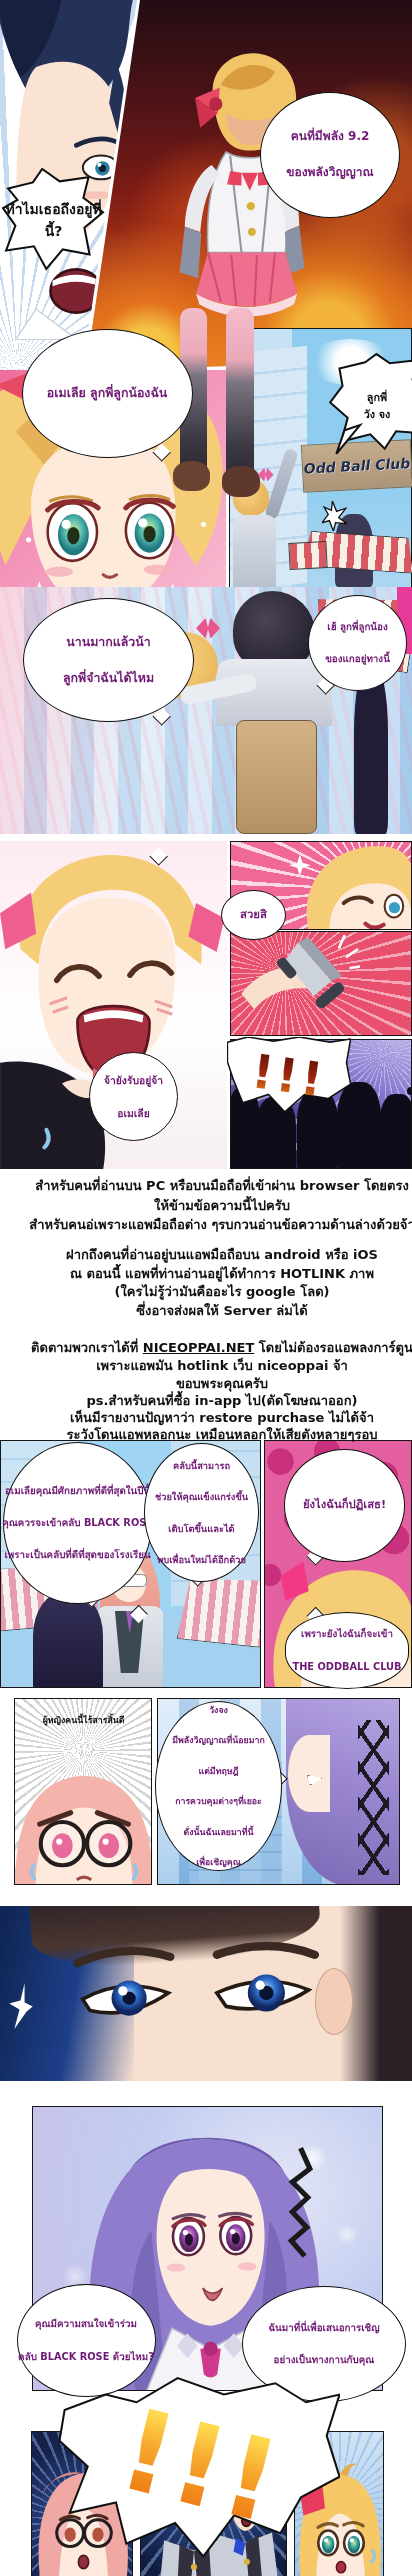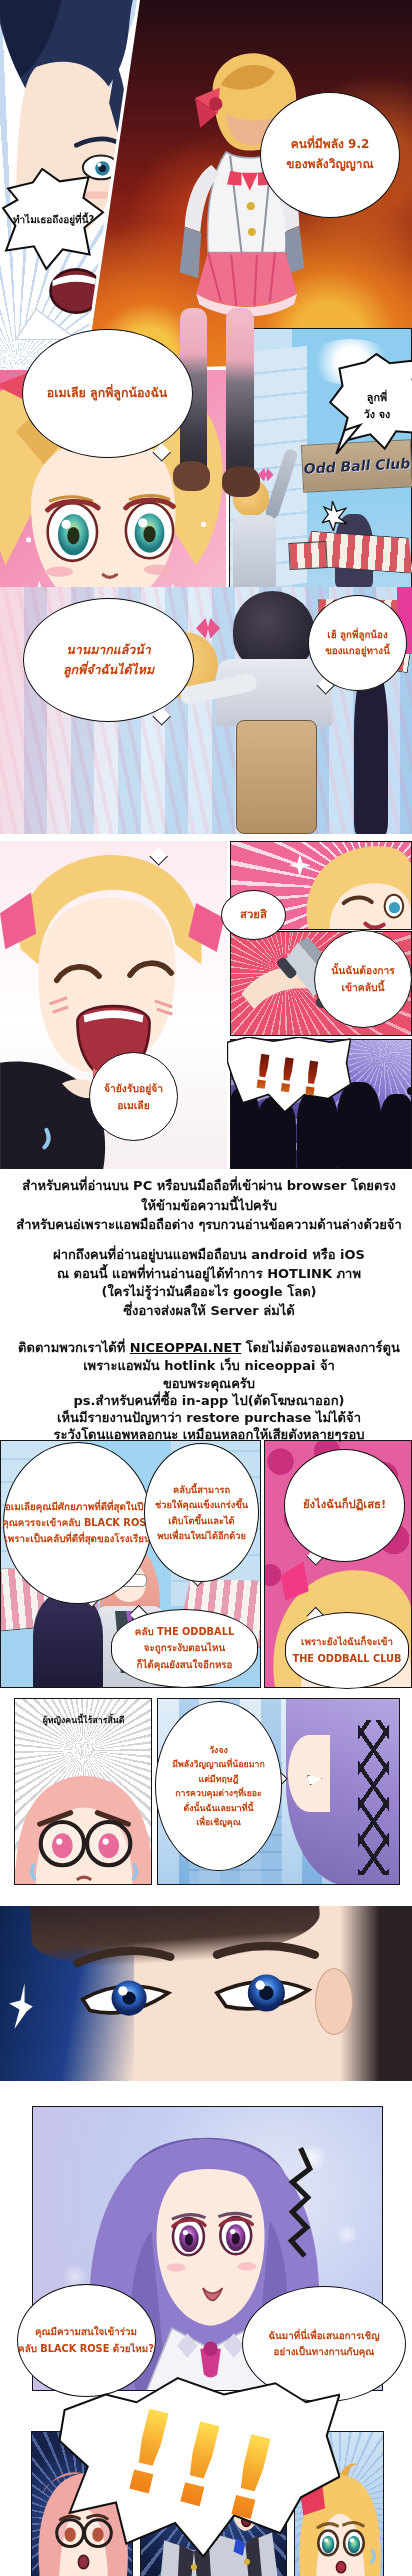--- a/index.html
+++ b/index.html
@@ -3,21 +3,21 @@
 <meta charset="utf-8">
 <style>
   html,body{margin:0;padding:0;background:#ffffff;}
   #page{position:relative;width:412px;height:2616px;background:#ffffff;overflow:hidden;
         font-family:"DejaVu Sans","Liberation Sans",sans-serif;color:#101010;}
   .abs{position:absolute;}
   .panel{position:absolute;overflow:hidden;}
   .bordered{border:1px solid #161616;box-sizing:border-box;}
   .bubble{position:absolute;background:#ffffff;border:1.5px solid #101010;border-radius:50%;
           display:flex;flex-direction:column;align-items:center;justify-content:center;
-          text-align:center;font-weight:700;color:#c2410c;z-index:6;box-sizing:border-box;}
+          text-align:center;font-weight:700;color:#701a75;z-index:6;box-sizing:border-box;gap:16px;}
   .bubble .ln{white-space:nowrap;line-height:1.65;}
   .tail{position:absolute;width:12.4px;height:12.4px;background:#fff;z-index:5;
         border-right:1.5px solid #101010;border-bottom:1.5px solid #101010;transform:rotate(45deg);}
   .jagwrap{position:absolute;z-index:6;}
   .jagwrap svg{display:block;}
   .jagtext{position:absolute;left:0;top:0;width:100%;height:100%;display:flex;flex-direction:column;
            align-items:center;justify-content:center;font-weight:700;text-align:center;}
   .annline{position:absolute;left:0;width:412px;text-align:center;font-weight:700;color:#101010;
            font-size:13px;line-height:1.2;z-index:4;}
   .us{text-decoration:underline;}
@@ -94,21 +94,21 @@
               background:linear-gradient(180deg,#f3bcc8 0,#e9a9b8 46px,#7a7480 67px,#3c3944 129px,#2a2731 170px);"></div>
   <div class="abs" style="left:226px;top:308px;width:28px;height:178px;border-radius:10.3px;z-index:3;
               background:linear-gradient(180deg,#f3bcc8 0,#e9a9b8 52px,#7a7480 75px,#3c3944 137px,#2a2731 178px);"></div>
   <div class="abs" style="left:173px;top:461px;width:37px;height:30px;border-radius:45% 45% 40% 40%;z-index:3;background:#6b4132;"></div>
   <div class="abs" style="left:222px;top:466px;width:38px;height:31px;border-radius:45% 45% 40% 40%;z-index:3;background:#5d382b;"></div>
 
   <div class="jagwrap" style="left:2.1px;top:168px;width:103px;height:103px;">
     <svg width="103" height="103" viewBox="0 0 200 200">
       <polygon points="12,40 60,28 78,2 112,26 168,18 158,58 196,86 160,116 170,168 118,158 86,196 62,152 8,160 26,112 2,78 30,62" fill="#ffffff" stroke="#101010" stroke-width="4"></polygon>
     </svg>
-    <div class="jagtext" style="font-size:10px;">
+    <div class="jagtext" style="font-size:14px;">
       <div class="ln">ทำไมเธอถึงอยู่ที่นี้?</div>
     </div>
   </div>
 
   <div class="bubble" style="left:260px;top:92px;width:140px;height:126px;font-size:12px;">
     <div class="ln">คนที่มีพลัง 9.2</div>
     <div class="ln">ของพลังวิญญาณ</div>
   </div>
 
   <div class="panel" style="left:0;top:370px;width:226px;height:249px;
@@ -211,21 +211,21 @@
                 background:linear-gradient(180deg,#e8ebf0,#c3c9d4);"></div>
     <div class="abs" style="left:236px;top:133px;width:81px;height:114px;border-radius:8.2px;
                 background:linear-gradient(180deg,#d3b286,#b59064);border:1.5px solid #6e583e;box-sizing:border-box;"></div>
     <div class="abs" style="left:150px;top:45px;width:68px;height:66px;border-radius:50%;
                 background:radial-gradient(circle at 40% 40%,#f8d689,#e5ad4c);"></div>
     <div class="abs" style="left:196px;top:31px;width:24px;height:20.6px;background:#e8548c;
                 clip-path:polygon(0 50%,40% 0,50% 45%,60% 0,100% 50%,60% 100%,50% 55%,40% 100%);"></div>
     <div class="abs" style="left:180px;top:93px;width:77px;height:17.5px;background:#e9edf2;border-radius:8.2px;transform:rotate(-12deg);"></div>
     <div class="abs sil" style="left:354px;top:77px;width:34px;height:170px;background:#211d36;"></div>
   </div>
-  <div class="bubble" style="left:23px;top:598px;width:171px;height:124px;font-size:12.4px;font-style:italic;">
+  <div class="bubble" style="left:23px;top:598px;width:171px;height:124px;font-size:12.4px;">
     <div class="ln">นานมากแล้วน้า</div>
     <div class="ln">ลูกพี่จำฉันได้ไหม</div>
   </div>
   <div class="tail" style="left:155px;top:710px;"></div>
   <div class="bubble" style="left:308px;top:595px;width:99px;height:96px;font-size:9.8px;">
     <div class="ln">เฮ้ ลูกพี่ลูกน้อง</div>
     <div class="ln">ของแกอยู่ทางนี้</div>
   </div>
   <div class="tail" style="left:319px;top:679px;"></div>
 
@@ -272,24 +272,20 @@
               background:repeating-conic-gradient(from 10deg at 30% 40%, rgba(255,255,255,.5) 0deg 1.5deg, rgba(233,80,110,.9) 1.5deg 7deg),#e9506e;">
     <svg width="124" height="105" viewBox="0 0 240 204" style="position:absolute;left:5.2px;top:0;">
       <path d="M10,120 C40,80 90,60 130,70 L140,110 C100,105 60,120 35,150 Z" fill="#f8e0cc"></path>
       <path d="M120,20 L185,95 L150,125 L95,55 Z" fill="#cdd3db"></path>
       <path d="M120,20 L140,10 L205,85 L185,95 Z" fill="#9aa2ae"></path>
       <rect x="88" y="48" width="20" height="44" rx="8" fill="#3a3f4a" transform="rotate(-40 98 70)"></rect>
       <rect x="150" y="112" width="64" height="22" rx="10" fill="#3a3f4a" transform="rotate(-40 182 123)"></rect>
       <path d="M200,30 l10,-22 M215,48 l20,-14 M222,70 l24,-4" stroke="#ffffff" stroke-width="5" stroke-linecap="round"></path>
     </svg>
   </div>
-  <div class="bubble" style="left:314px;top:930px;width:98px;height:98px;font-size:10.3px;">
-    <div class="ln">นั้นฉันต้องการ</div>
-    <div class="ln">เข้าคลับนี้</div>
-  </div>
 
   <div class="panel bordered" style="left:230px;top:1039px;width:182px;height:130px;
               background:
                 repeating-conic-gradient(from 240deg at 85% 10%, rgba(220,215,245,.55) 0deg 2deg, rgba(255,255,255,0) 2deg 9deg),
                 linear-gradient(200deg,#b9aee6 0%,#7a68c8 40%,#3a2f72 75%,#161226 100%);">
     <div class="abs sil" style="left:-4.1px;top:47px;width:33px;height:82px;background:#0e0c18;"></div>
     <div class="abs sil" style="left:25px;top:57px;width:40px;height:73px;background:#0e0c18;"></div>
     <div class="abs sil" style="left:66px;top:49px;width:41px;height:80px;background:#0e0c18;"></div>
     <div class="abs sil" style="left:106px;top:42px;width:44px;height:88px;background:#0e0c18;"></div>
     <div class="abs sil" style="left:148px;top:54px;width:37px;height:76px;background:#0e0c18;"></div>
@@ -304,21 +300,21 @@
     </div>
   </div>
 
   <div class="bubble" style="left:89px;top:1052px;width:89px;height:89px;font-size:10.3px;">
     <div class="ln">จ้ายังรับอยู่จ้า</div>
     <div class="ln">อเมเลีย</div>
   </div>
 
   <div class="tail" style="left:152px;top:850px;"></div>
 
-  <div class="abs" style="left:3px;top:1175px;width:380px;height:265px;background:#ffffff;z-index:4;">
+  <div class="abs" style="left:16px;top:1175px;width:380px;height:265px;background:#ffffff;z-index:4;">
     <div class="annline" style="top:3.1px;">สำหรับคนที่อ่านบน PC หรือบนมือถือที่เข้าผ่าน browser โดยตรง</div>
     <div class="annline" style="top:23px;">ให้ข้ามข้อความนี้ไปครับ</div>
     <div class="annline" style="top:42px;">สำหรับคนอ่เพราะแอพมือถือต่าง ๆรบกวนอ่านข้อความด้านล่างด้วยจ้า</div>
     <div class="annline" style="top:72px;">ฝากถึงคนที่อ่านอยู่บนแอพมือถือบน android หรือ iOS</div>
     <div class="annline" style="top:91px;">ณ ตอนนี้ แอพที่ท่านอ่านอยู่ได้ทำการ HOTLINK ภาพ</div>
     <div class="annline" style="top:109px;">(ใครไม่รู้ว่ามันคืออะไร google โลด)</div>
     <div class="annline" style="top:128px;">ซึ่งอาจส่งผลให้ Server ล่มได้</div>
     <div class="annline" style="top:165px;">
       <span>ติดตามพวกเราได้ที่</span>
       <span class="us">NICEOPPAI.NET</span>
@@ -387,25 +383,20 @@
     <div class="ln">คลับนี้สามารถ</div>
     <div class="ln">ช่วยให้คุณแข็งแกร่งขึ้น</div>
     <div class="ln">เติบโตขึ้นและได้</div>
     <div class="ln">พบเพื่อนใหม่ได้อีกด้วย</div>
   </div>
   <div class="tail" style="left:191px;top:1571px;"></div>
   <div class="bubble" style="left:284px;top:1449px;width:121px;height:113px;font-size:11.3px;">
     <div class="ln">ยังไงฉันก็ปฏิเสธ!</div>
   </div>
   <div class="tail" style="left:309px;top:1550px;"></div>
-  <div class="bubble" style="left:111px;top:1609px;width:147px;height:79px;font-size:9.8px;border-radius:50%/46%;">
-    <div class="ln">คลับ THE ODDBALL</div>
-    <div class="ln">จะถูกระงับตอนไหน</div>
-    <div class="ln">ก็ได้คุณยังสนใจอีกหรอ</div>
-  </div>
   <div class="tail" style="left:132px;top:1607px;transform:rotate(225deg);"></div>
   <div class="bubble" style="left:285px;top:1612px;width:124px;height:77px;font-size:9.8px;border-radius:50%/46%;">
     <div class="ln">เพราะยังไงฉันก็จะเข้า</div>
     <div class="ln">THE ODDBALL CLUB</div>
   </div>
   <div class="tail" style="left:309px;top:1609px;transform:rotate(225deg);"></div>
 
   <div class="panel bordered" style="left:14.4px;top:1698px;width:138px;height:187px;
               background:repeating-conic-gradient(from 0deg at 50% 28%, #ffffff 0deg 4deg, #d4d4d4 4deg 6deg);">
     <svg width="138" height="129" viewBox="0 0 268 250" style="position:absolute;left:0;top:58px;">

